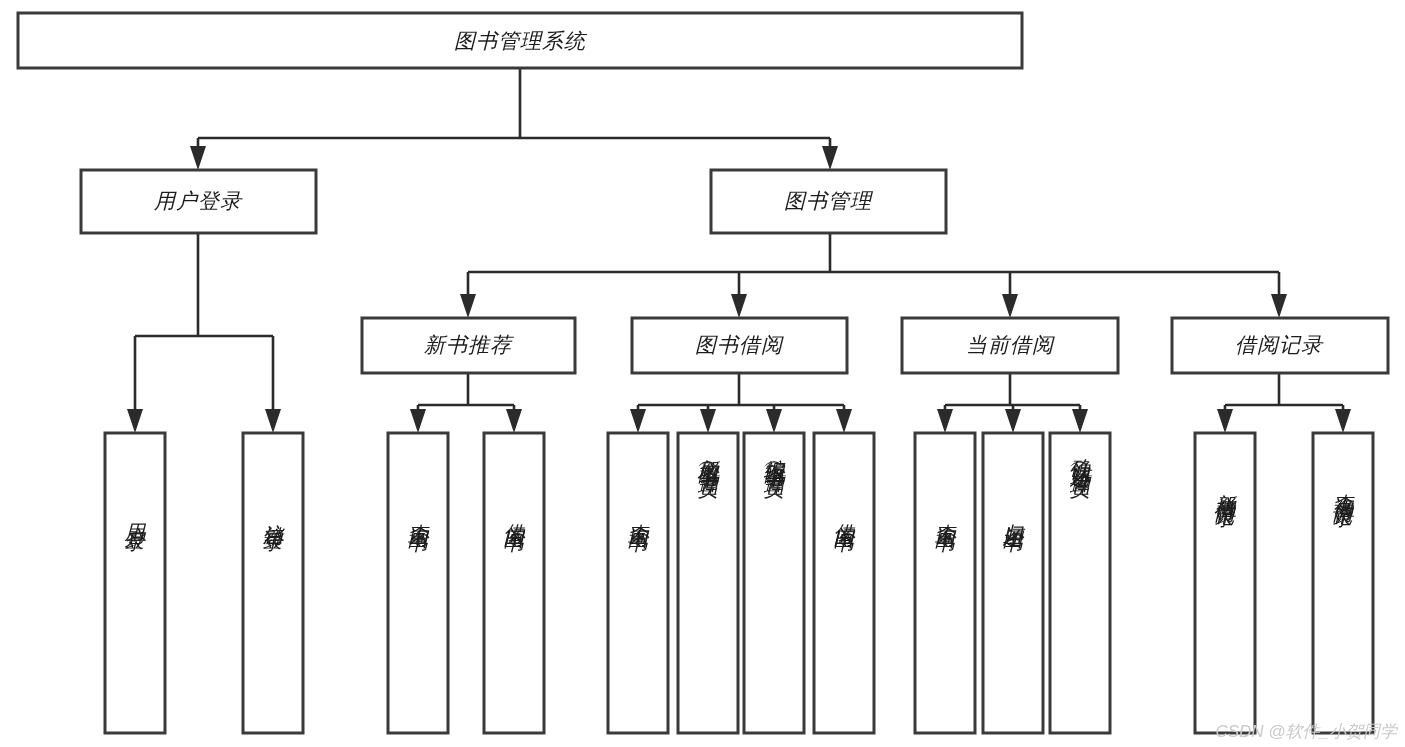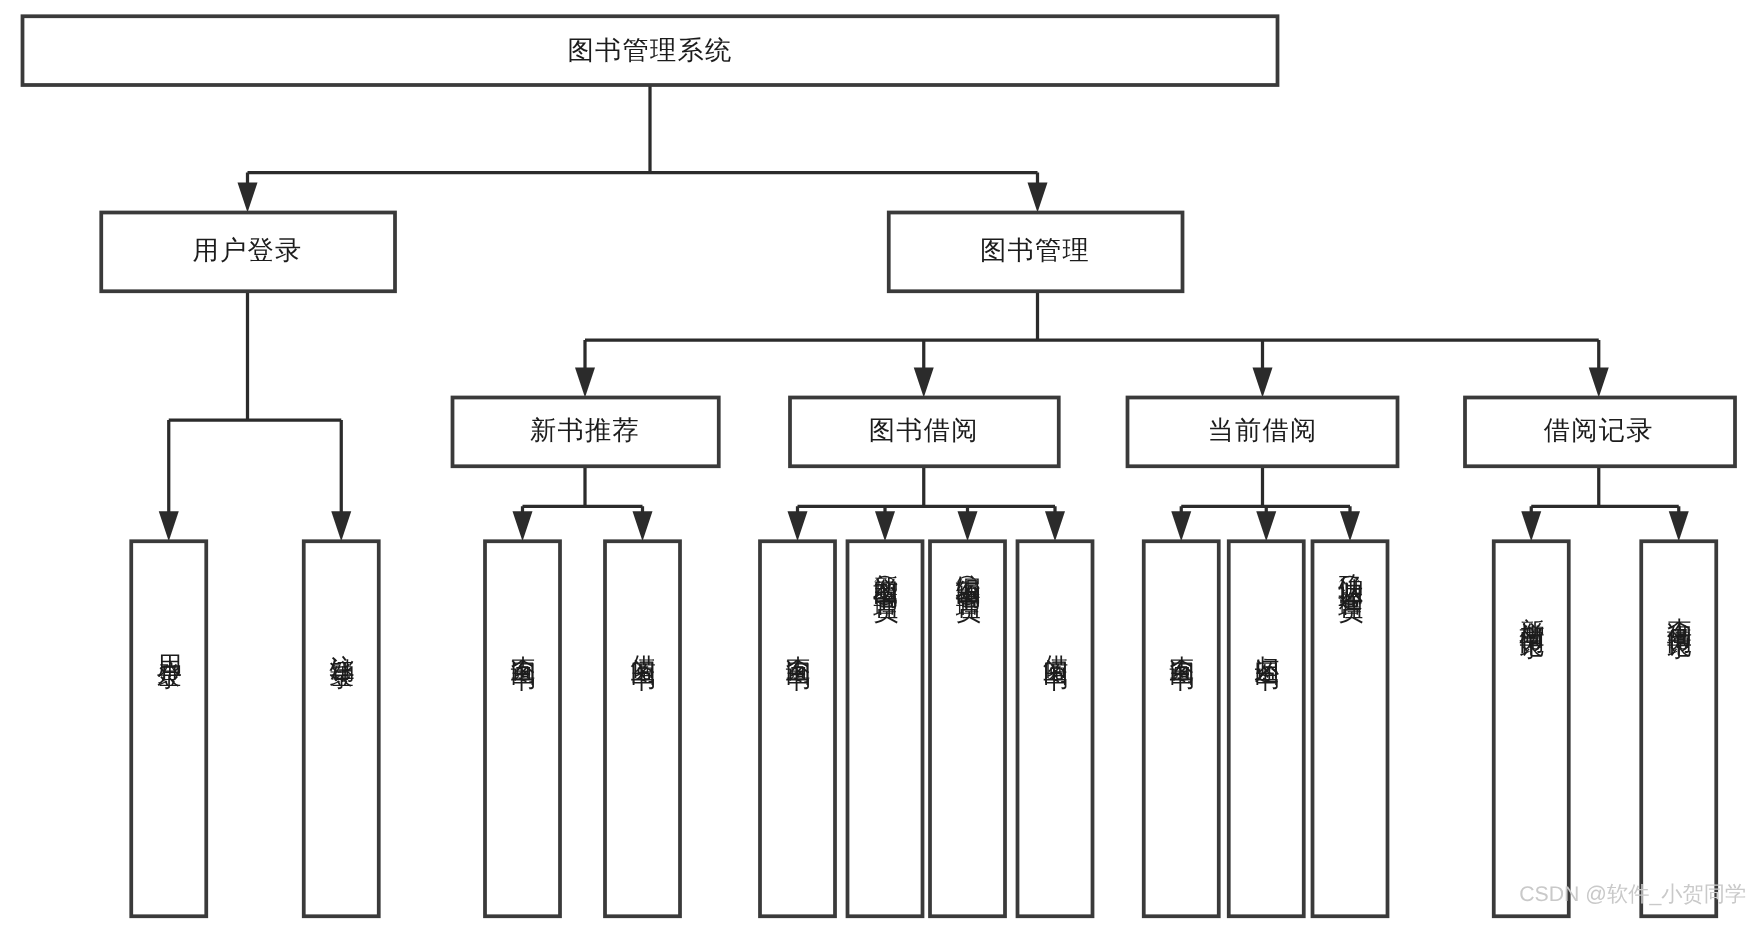--- a/index.html
+++ b/index.html
@@ -11,20 +11,21 @@
     width: 1405px;
     height: 747px;
     font-family: "Liberation Sans", "DejaVu Sans", sans-serif;
     overflow: hidden;
   }
   #diagram-root {
     position: relative;
     width: 1405px;
     height: 747px;
     background: #ffffff;
+    font-style: italic;
   }
   svg#tree-svg {
     position: absolute;
     left: 0;
     top: 0;
     width: 1405px;
     height: 747px;
     display: block;
   }
   .node-box {
@@ -64,21 +65,21 @@
     text-align: center;
     transform: translateX(-50%);
     pointer-events: none;
     user-select: none;
   }
   .vlabel.top { top: 0; }
   .vlabel.mid { }
   #watermark {
     position: absolute;
     right: 8px;
-    bottom: 20px;
+    bottom: 4px;
     font-family: "Liberation Sans", "DejaVu Sans", sans-serif;
     font-size: 17px;
     color: #c9c9c9;
     white-space: nowrap;
     user-select: none;
   }
 </style>
 </head>
 <body>
 

